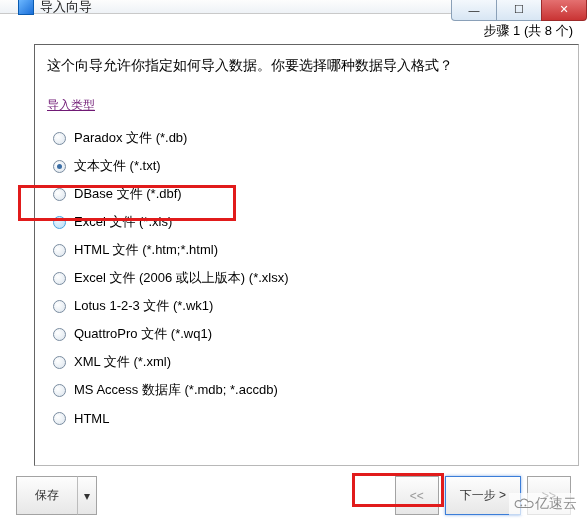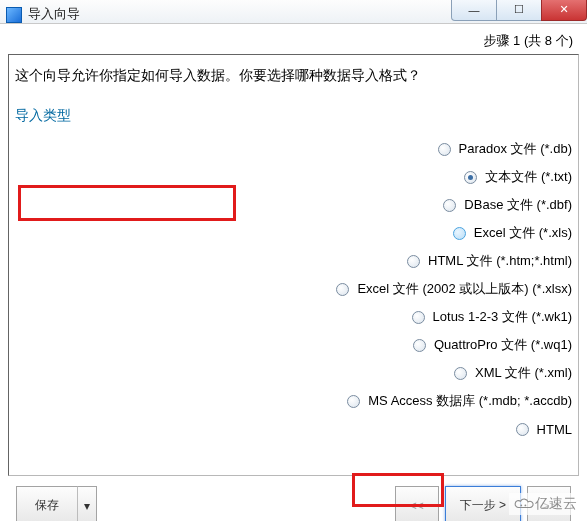--- a/index.html
+++ b/index.html
@@ -6,26 +6,26 @@
     body {
       font-family: "Microsoft YaHei", "SimSun", Tahoma, sans-serif;
       font-size: 13px;
       background: #fff;
       width: 587px;
       height: 521px;
       overflow: hidden;
       position: relative;
     }
     .titlebar {
-      height: 24px;
+      height: 14px;
       background: linear-gradient(to bottom, #fdfdfd, #eef2f6);
       border-bottom: 1px solid #c9c9c9;
       display: flex;
-      align-items: flex-end;
-      padding-left: 6px;
+      align-items: center;
+      padding-left: 18px;
       position: relative;
     }
     .titlebar .app-icon {
       width: 16px; height: 16px;
       background: linear-gradient(135deg,#6bb7ff,#1a6ed8);
       border: 1px solid #0a5bb0;
       margin-right: 6px;
     }
     .titlebar .title-text { color: #222; }
     .window-controls {
@@ -54,41 +54,42 @@
     .step-label {
       text-align: right;
       font-weight: normal;
       font-size: 13px;
       padding: 2px 6px 4px 0;
     }
     .panel {
       border: 1px inset #b8b8b8;
       background: #fff;
       height: 422px;
-      padding: 12px 6px;
+      padding: 12px 12px;
       overflow: hidden;
+      margin-left: 26px;
     }
     .instruction {
       font-size: 14px;
       color: #000;
       margin-bottom: 22px;
     }
     .group-label {
-      font-size: 14px;
-      color: #0369a1;
+      font-size: 12px;
+      color: #701a75;
       margin-bottom: 10px;
+      text-decoration: underline;
     }
     .options { }
     .option-row {
       display: flex;
       align-items: center;
       height: 28px;
       padding-left: 6px;
       font-size: 13px;
-      justify-content: flex-end;
     }
     .radio {
       width: 13px; height: 13px;
       border: 1px solid #7a8ca0;
       border-radius: 50%;
       margin-right: 8px;
       background: radial-gradient(circle at 35% 35%, #fff, #dbe4ed);
       position: relative;
       flex-shrink: 0;
     }
@@ -194,21 +195,21 @@
         <div class="option-row">
           <span class="radio alt"></span>
           <span>Excel 文件 (*.xls)</span>
         </div>
         <div class="option-row">
           <span class="radio"></span>
           <span>HTML 文件 (*.htm;*.html)</span>
         </div>
         <div class="option-row">
           <span class="radio"></span>
-          <span>Excel 文件 (2002 或以上版本) (*.xlsx)</span>
+          <span>Excel 文件 (2006 或以上版本) (*.xlsx)</span>
         </div>
         <div class="option-row">
           <span class="radio"></span>
           <span>Lotus 1-2-3 文件 (*.wk1)</span>
         </div>
         <div class="option-row">
           <span class="radio"></span>
           <span>QuattroPro 文件 (*.wq1)</span>
         </div>
         <div class="option-row">

